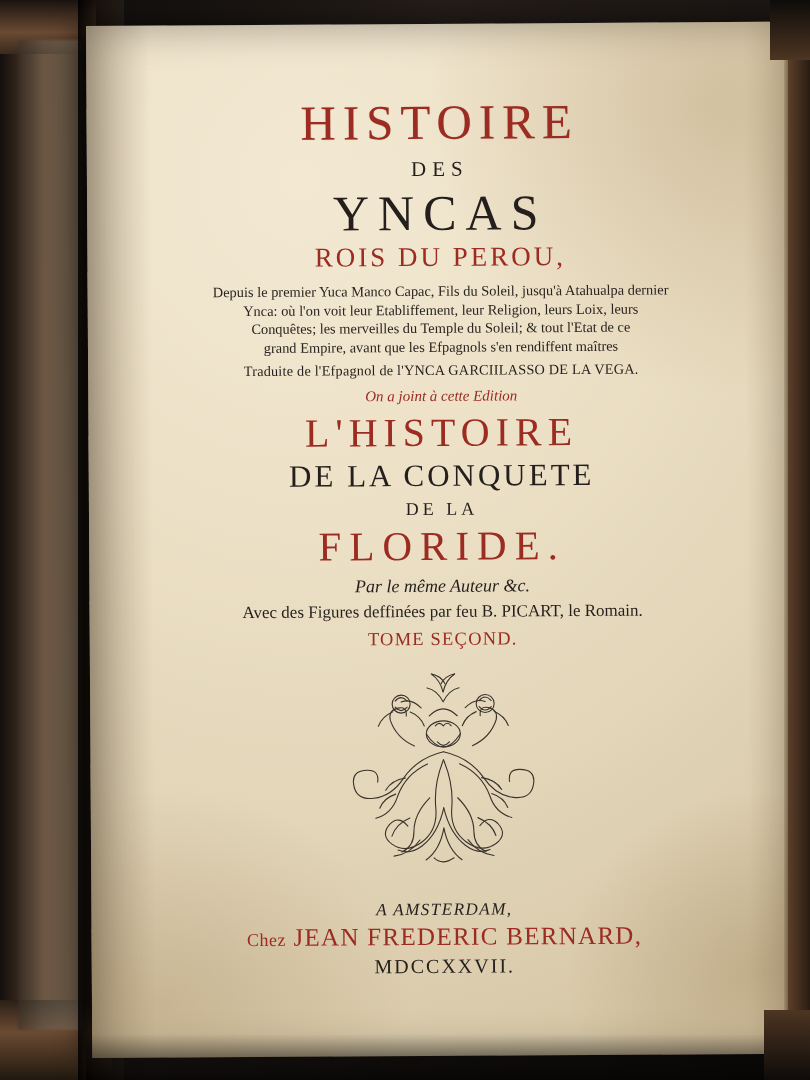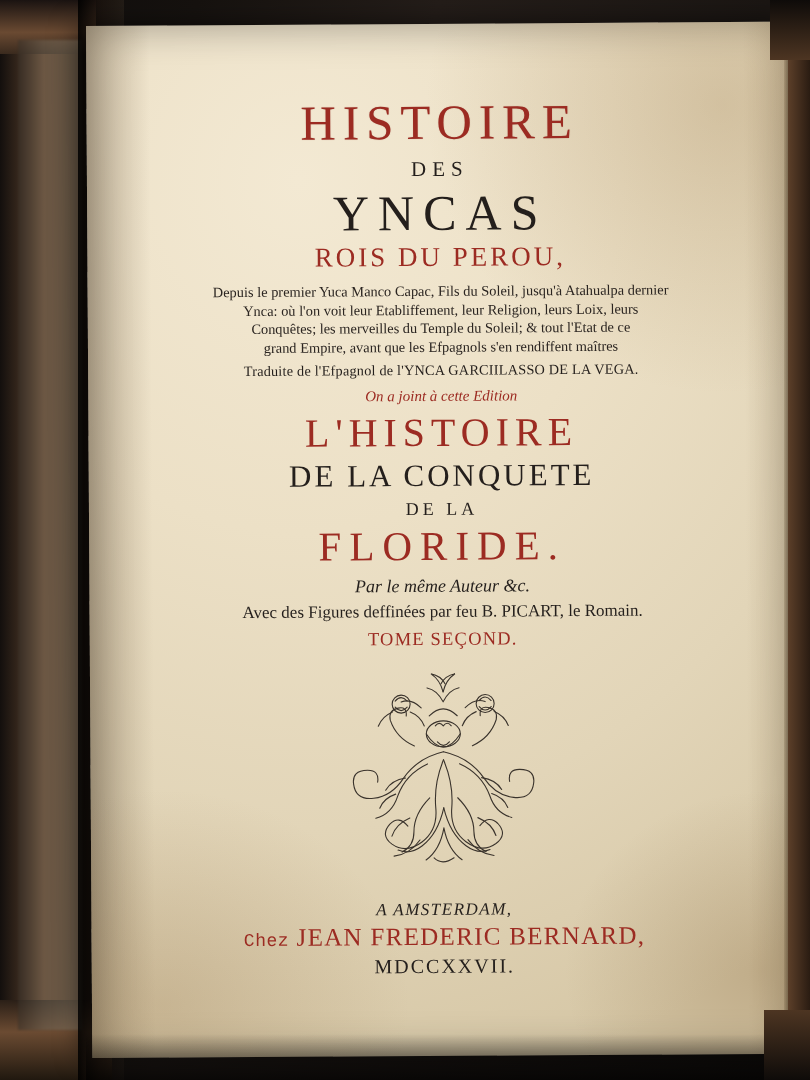--- a/index.html
+++ b/index.html
@@ -212,21 +212,21 @@
   .l-amsterdam {
     font-size: 17px;
     letter-spacing: 1.5px;
     font-style: italic;
   }
   .l-chez {
     margin-top: 3px;
     font-size: 25px;
     letter-spacing: 1.3px;
   }
-  .l-chez .small { font-size: 18px; letter-spacing: .5px; font-family: Liberation Mono, monospace; }
+  .l-chez .small { font-size: 18px; letter-spacing: .5px; }
   .l-year {
     margin-top: 4px;
     font-size: 20px;
     letter-spacing: 2px;
   }
 
   
   .fore-edge {
     position: absolute;
     right: 0; top: 0;

